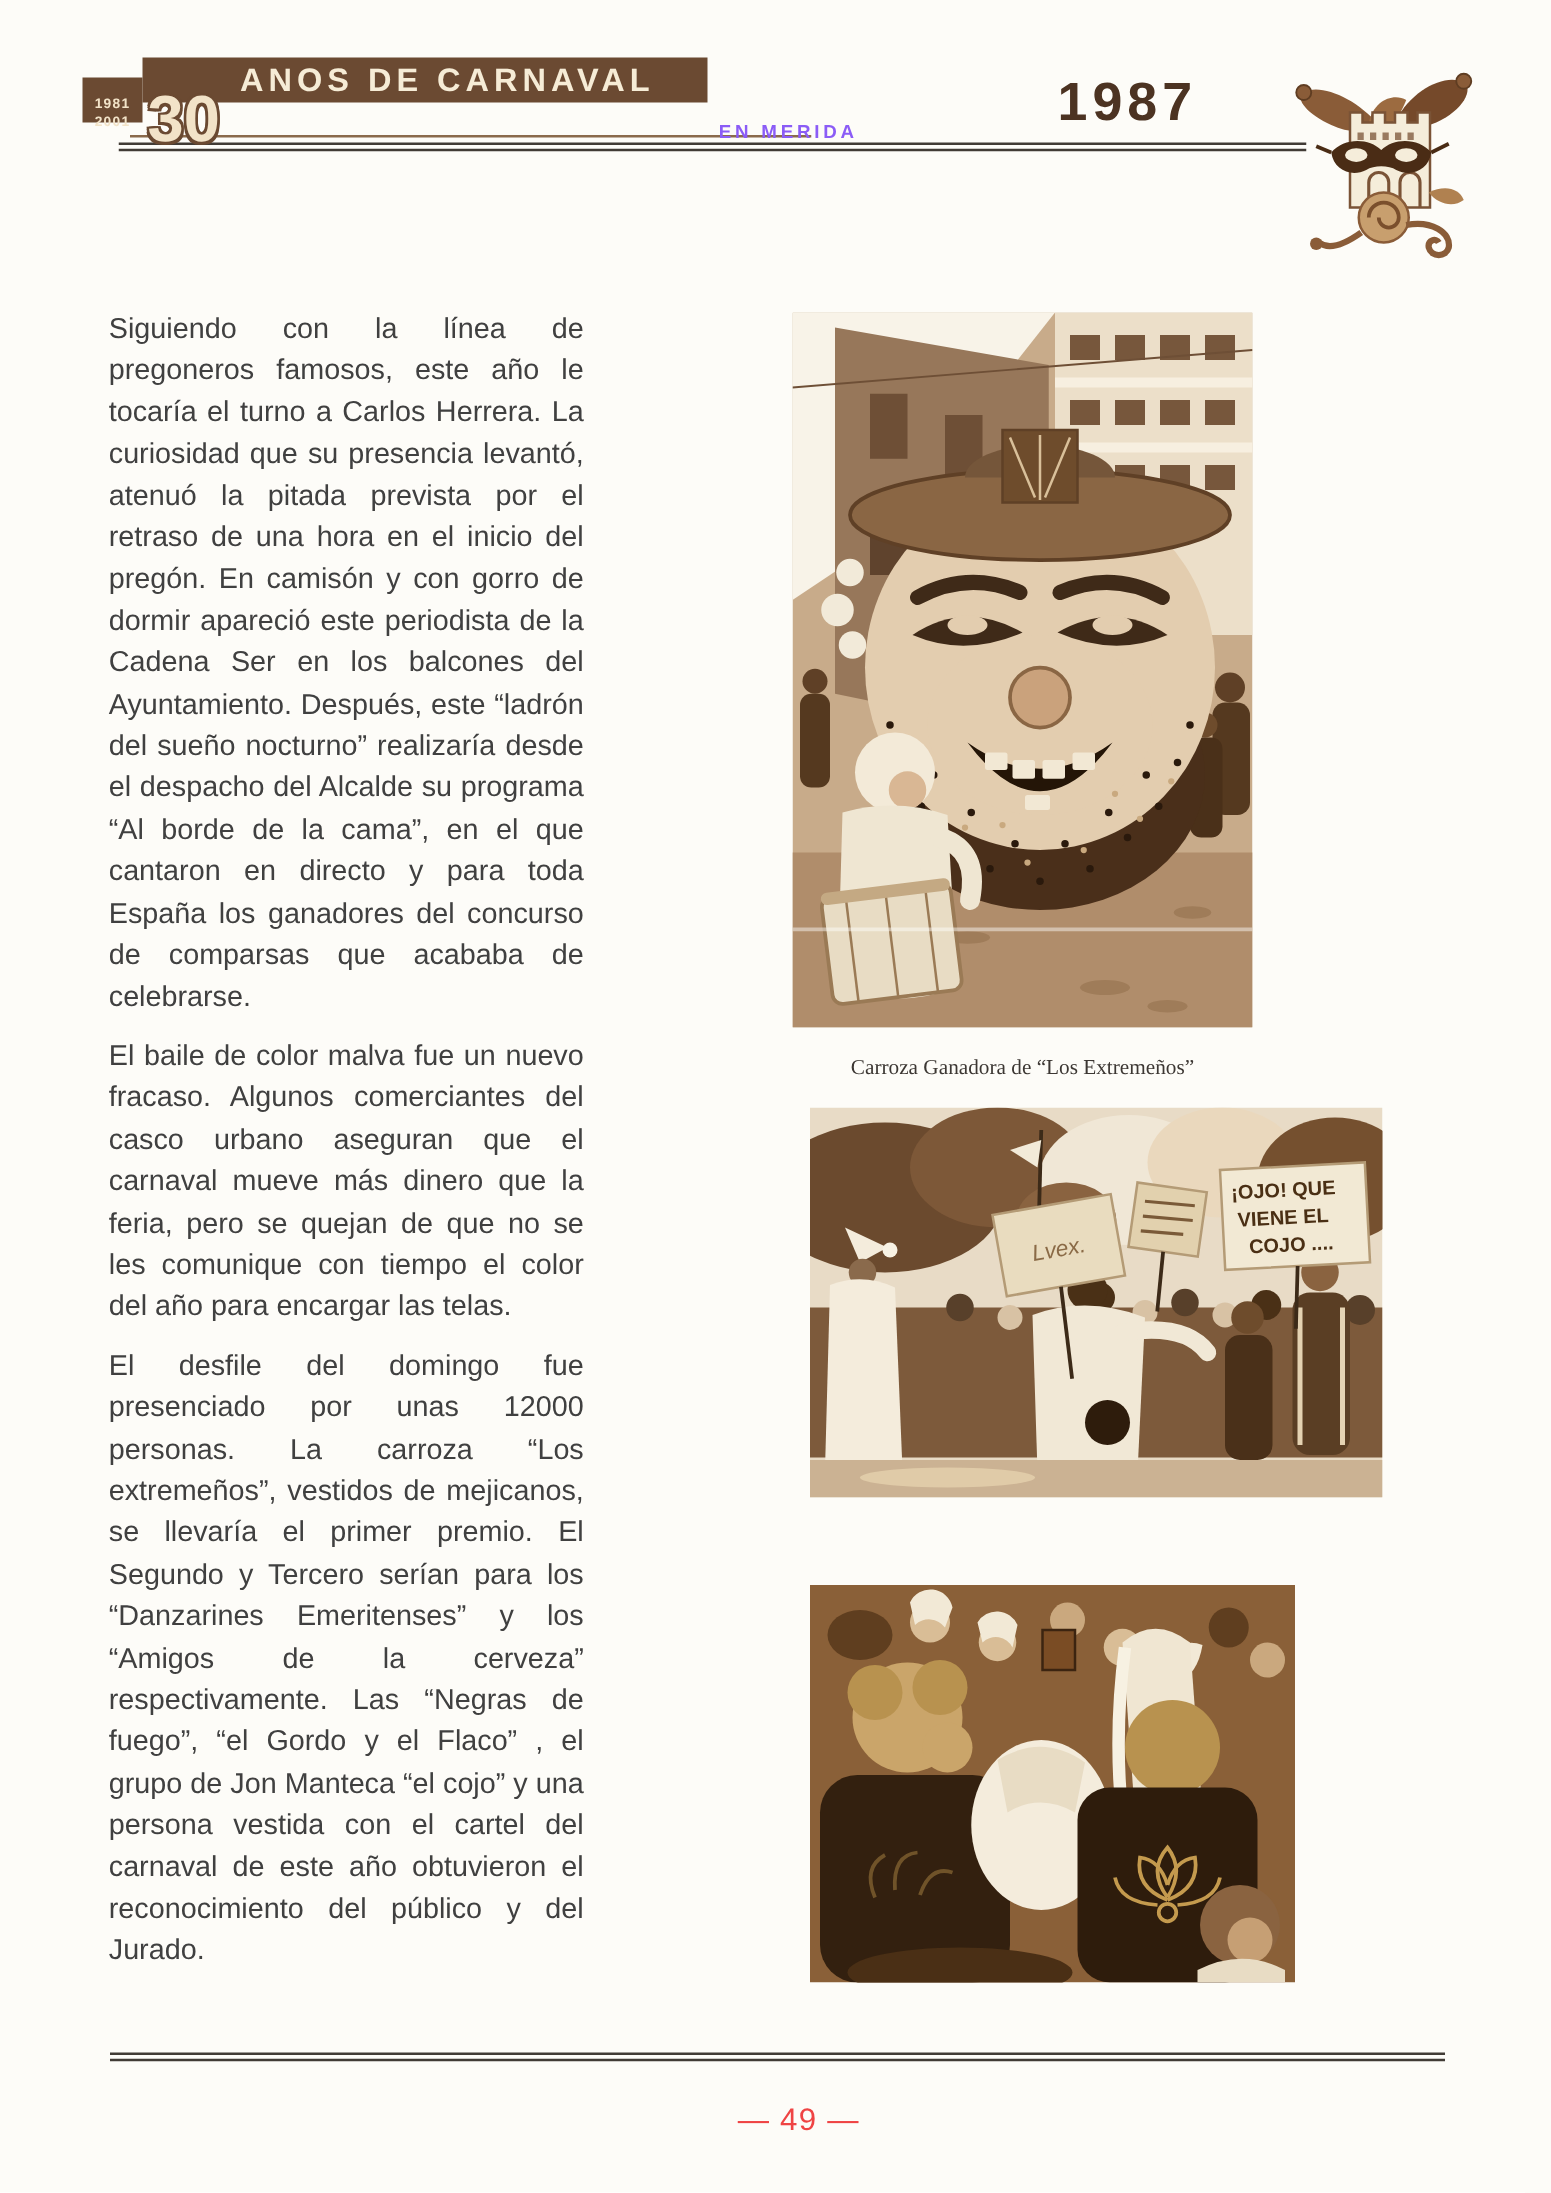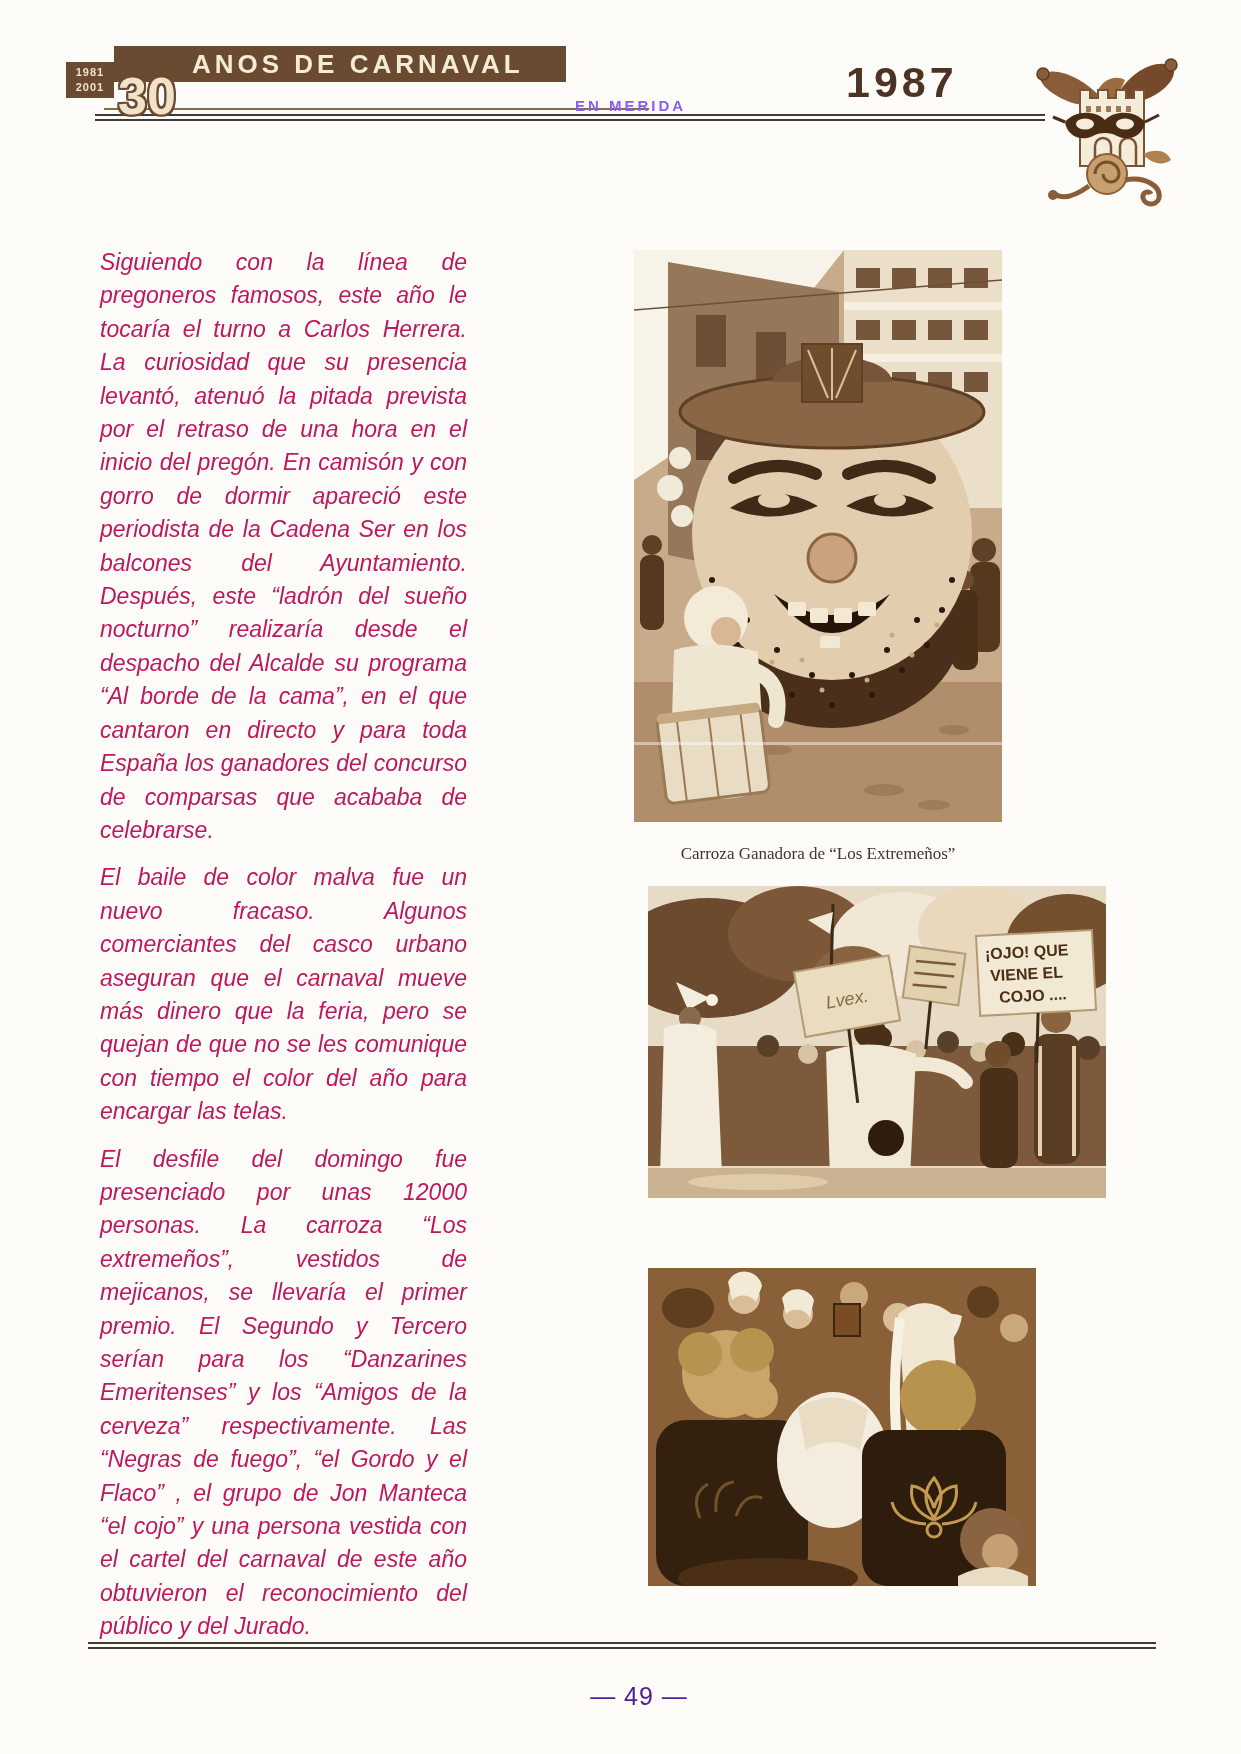--- a/index.html
+++ b/index.html
@@ -9,21 +9,21 @@
     margin:0 auto;
     background:#fdfcf8;
     font-family:"Liberation Sans", sans-serif;
     overflow:hidden;
   }
   
   .years-box{
     position:absolute;left:66px;top:62px;width:48px;height:36px;
     background:#6b4a32;color:#f2e3c8;
     font-size:11px;font-weight:bold;letter-spacing:1px;
-    line-height:15px;text-align:center;padding-top:3px;box-sizing:border-box;
+    line-height:15px;text-align:center;padding-top:14px;box-sizing:border-box;
   }
   .banner-bar{
     position:absolute;left:114px;top:46px;width:452px;height:36px;
     background:#6b4a32;
   }
   .banner-title{
     position:absolute;left:78px;top:0;height:36px;line-height:37px;
     color:#f6ecd6;font-size:26px;font-weight:bold;letter-spacing:4px;
     white-space:nowrap;
   }
@@ -48,35 +48,35 @@
   .double-rule.top{position:absolute;left:95px;top:114px;width:950px;}
   .double-rule.bottom{position:absolute;left:88px;top:1642px;width:1068px;}
   .year-label{
     position:absolute;left:846px;top:58px;
     font-size:43px;font-weight:bold;color:#4c3322;letter-spacing:4px;
   }
   .jester-logo{position:absolute;left:1025px;top:48px;}
   
   .article-column{position:absolute;left:85px;top:246px;width:382px;}
   .article-column p{
-    margin:0 0 14px 15px;
+    margin:0 0 14px 2px;
     font-size:23px;line-height:33.4px;
-    color:#be185d;text-align:justify;font-style:italic;
+    color:#404040;text-align:justify;
   }
   
   .photo{position:absolute;display:block;}
   .photo svg{display:block;}
   .caption{
     position:absolute;text-align:center;
     font-size:17px;color:#3c3733;white-space:nowrap;font-family:Liberation Serif, serif;
   }
   
   .page-number{
     position:absolute;left:0;right:0;top:1682px;
-    text-align:center;font-size:25px;color:#4c1d95;letter-spacing:1px;padding-left:37px;
+    text-align:center;font-size:25px;color:#ef4444;letter-spacing:1px;padding-left:37px;
   }
 </style>
 </head>
 <body>
 
 <div class="page">
 
   <div class="years-box">
     <div>1981</div>
     <div>2001</div>

